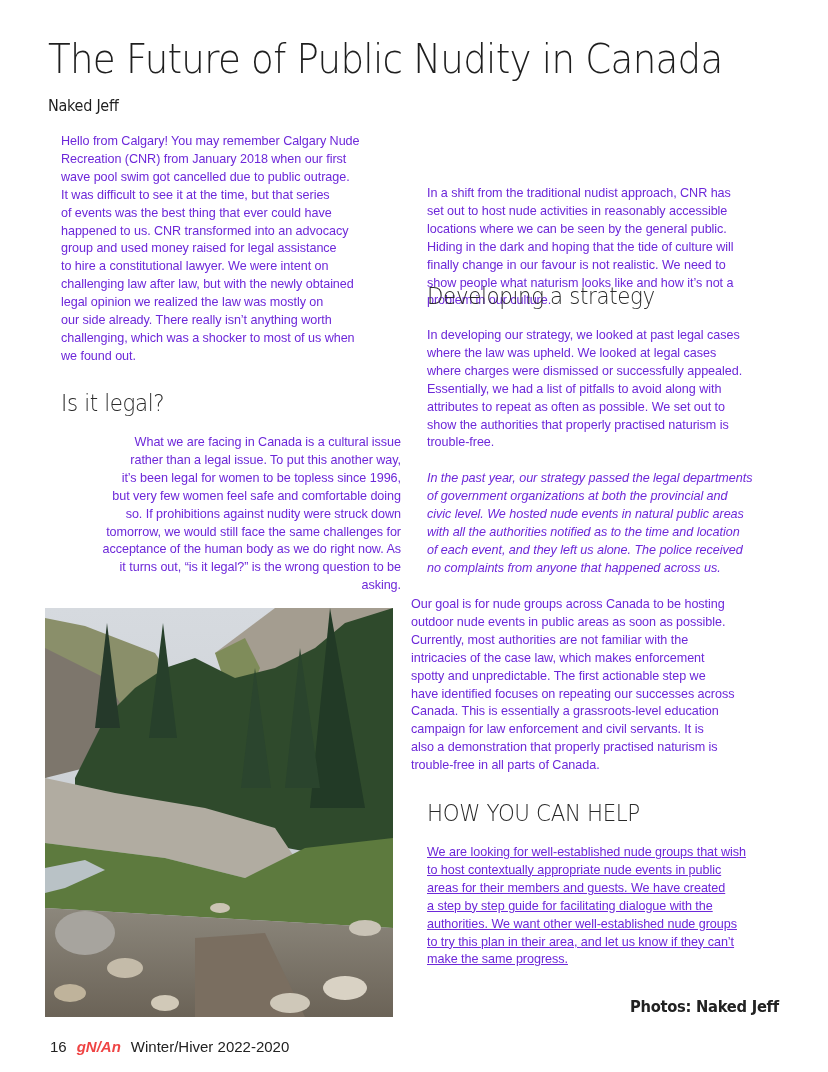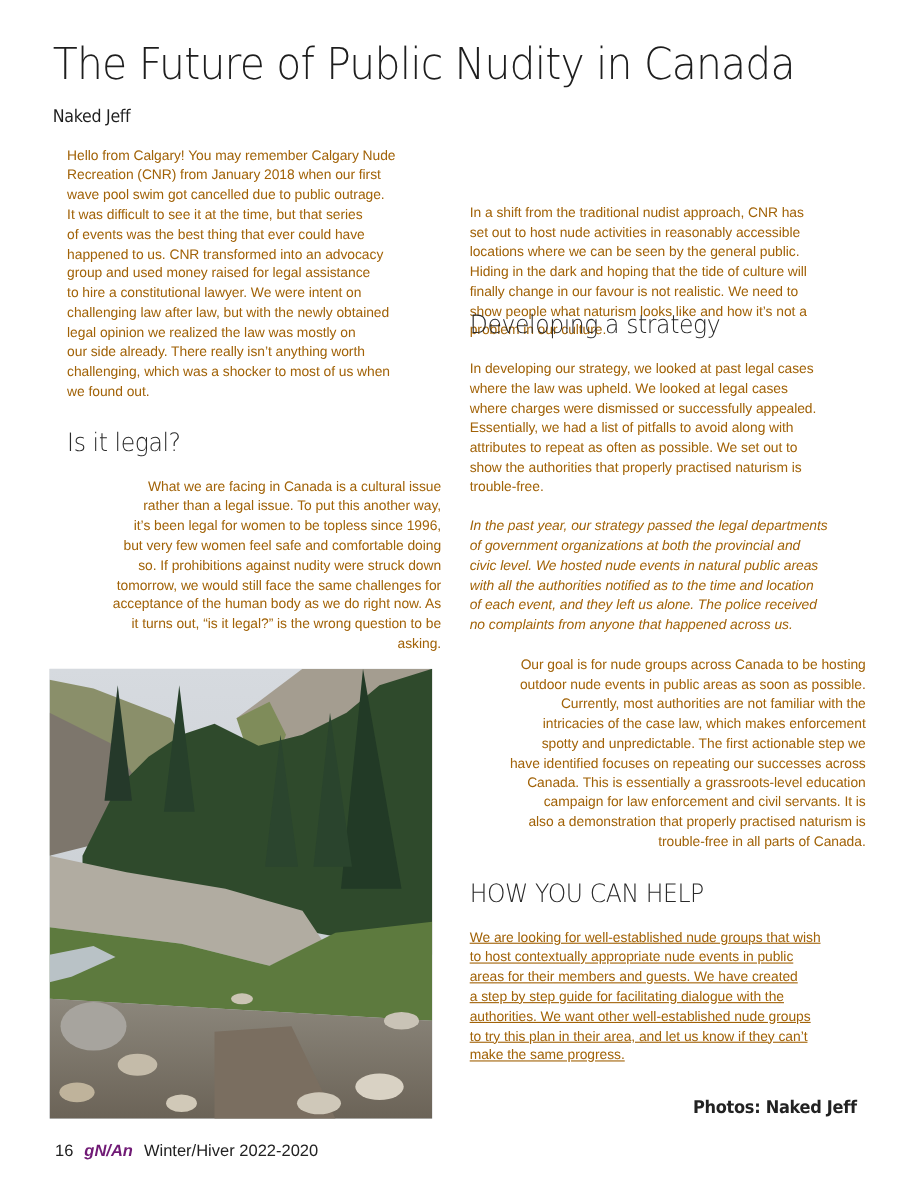--- a/index.html
+++ b/index.html
@@ -12,42 +12,42 @@
       font-size: 40px; letter-spacing: -0.8px; color: #1e1e1e;
       transform: scaleX(0.93); transform-origin: left top; white-space: nowrap;
     }
     .byline {
       position: absolute; left: 48px; top: 96px;
       font-family: "DejaVu Sans", sans-serif; font-size: 16px; color: #1e1e1e;
       transform: scaleX(0.9); transform-origin: left top; letter-spacing: -0.3px;
     }
     .para {
       position: absolute;
-      font-size: 12.6px; line-height: 17.9px; color: #a16207;
+      font-size: 12.6px; line-height: 17.9px; color: #6d28d9;
       white-space: pre-line;
       letter-spacing: -0.05px;
     }
     .heading {
       position: absolute;
       font-family: "DejaVu Sans", sans-serif; font-weight: 300;
       font-size: 23px; color: #2a2a2a; letter-spacing: -0.4px;
       transform: scaleX(0.93); transform-origin: left top; white-space: nowrap;
     }
     .credit {
       position: absolute; right: 49px; top: 997px;
       font-family: "DejaVu Sans", sans-serif; font-weight: bold;
       font-size: 16px; color: #222; letter-spacing: -0.3px;
       transform: scaleX(0.92); transform-origin: right top; white-space: nowrap;
     }
     .footer {
       position: absolute; left: 50px; top: 1038px;
       font-size: 15px; color: #222; white-space: nowrap;
       display: flex; gap: 10px; align-items: flex-end;
     }
-    .footer .brand { color: #701a75; font-style: italic; font-weight: bold; }
+    .footer .brand { color: #ef4444; font-style: italic; font-weight: bold; }
 
     .photo {
       position: absolute; left: 45px; top: 608px; width: 348px; height: 409px;
       overflow: hidden; background: #c9cdd1;
     }
     .photo svg { display: block; width: 100%; height: 100%; }
   </style>
 </head>
 <body>
 
@@ -141,21 +141,21 @@
 Essentially, we had a list of pitfalls to avoid along with
 attributes to repeat as often as possible.  We set out to
 show the authorities that properly practised naturism is
 trouble-free.</p>
 <p class="para" style="left:427px; top:470px; width:360px;font-style:italic;">In the past year, our strategy passed the legal departments
 of government organizations at both the provincial and
 civic level.  We hosted nude events in natural public areas
 with all the authorities notified as to the time and location
 of each event, and they left us alone.  The police received
 no complaints from anyone that happened across us.</p>
-<p class="para" style="left:427px; top:596px; width:360px;text-align:right;">Our goal is for nude groups across Canada to be hosting
+<p class="para" style="left:411px; top:596px; width:360px;">Our goal is for nude groups across Canada to be hosting
 outdoor nude events in public areas as soon as possible.
 Currently, most authorities are not familiar with the
 intricacies of the case law, which makes enforcement
 spotty and unpredictable.  The first actionable step we
 have identified focuses on repeating our successes across
 Canada.  This is essentially a grassroots-level education
 campaign for law enforcement and civil servants.  It is
 also a demonstration that properly practised naturism is
 trouble-free in all parts of Canada.</p>
 

